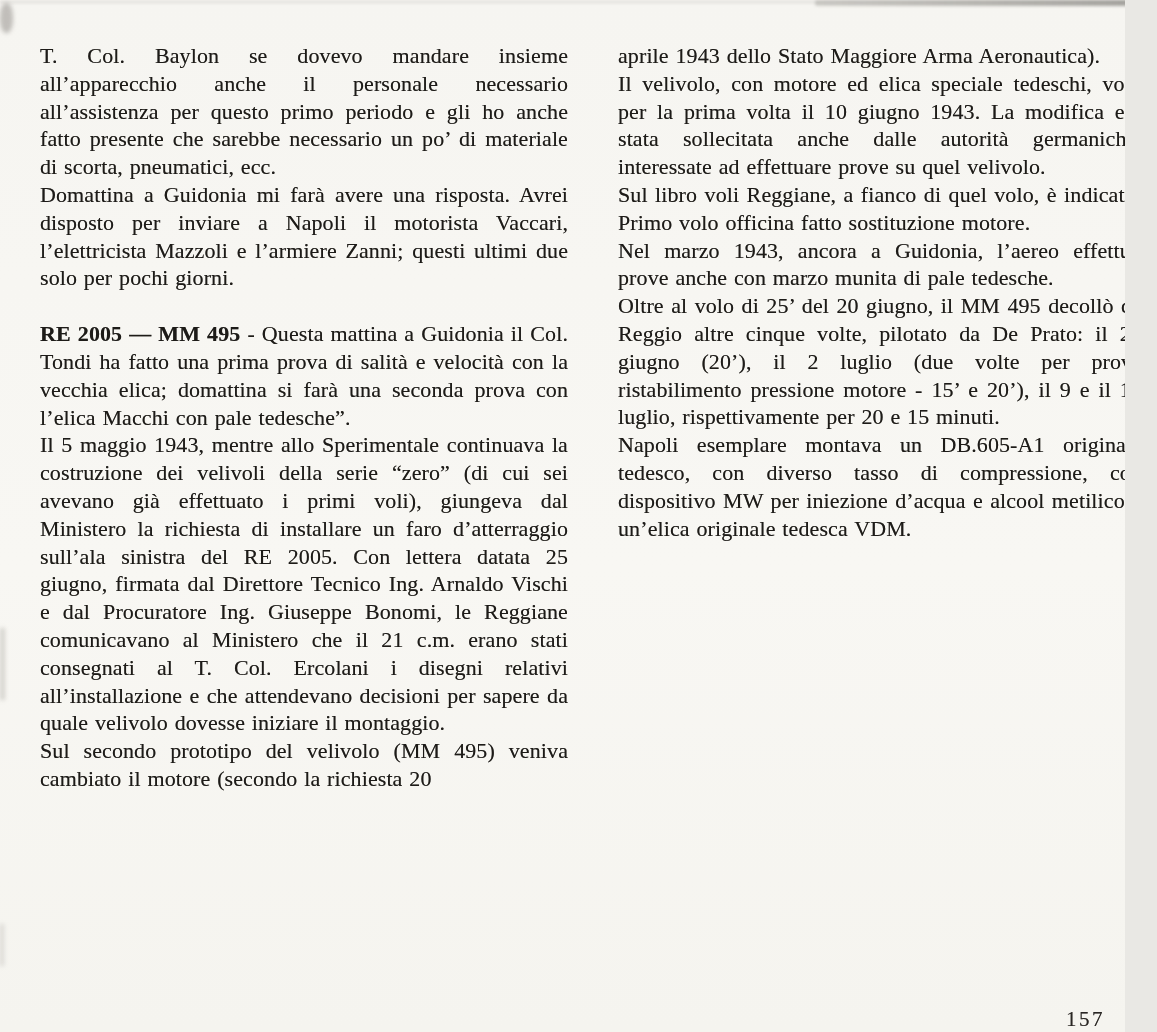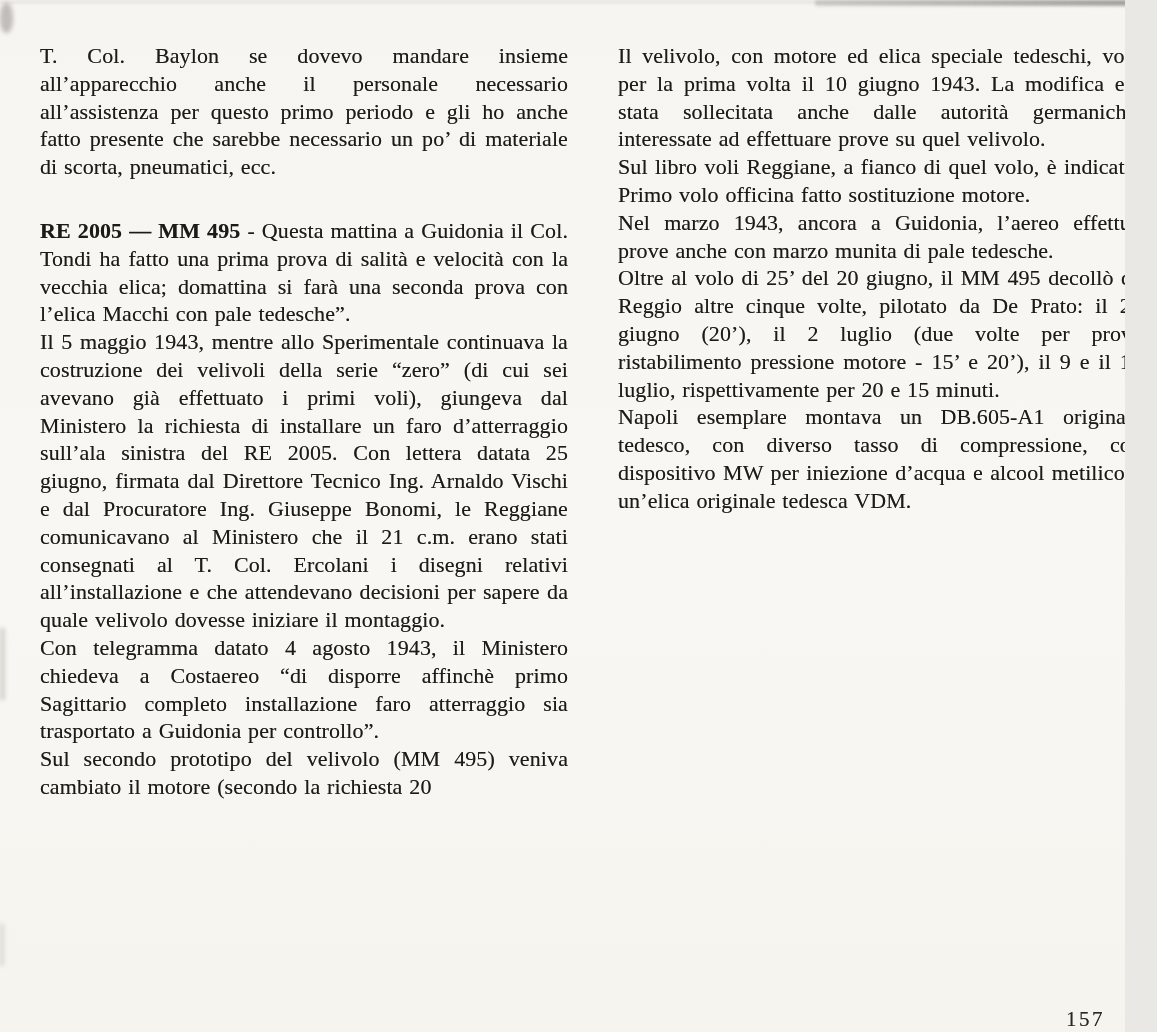--- a/index.html
+++ b/index.html
@@ -22,21 +22,21 @@
     text-align: justify;
     font-size: 22px;
     line-height: 27.8px;
     letter-spacing: 0.1px;
     word-spacing: 1.2px;
     text-shadow: 0 0 0.6px rgba(35, 32, 28, 0.55);
   }
   .col-left  { left: 40px;  width: 528px; }
   .col-right { left: 618px; width: 524px; }
   p.para { margin: 0; padding: 0; }
-  p.para.gap { margin-top: 36px; }
+  p.para.gap { margin-top: 28px; }
   p.para strong { font-weight: bold; }
   .page-number {
     position: absolute;
     left: 1066px;
     top: 1007px;
     font-size: 21px;
     letter-spacing: 2.5px;
     color: #2a2724;
     text-shadow: 0 0 0.6px rgba(35, 32, 28, 0.5);
   }
@@ -76,27 +76,28 @@
 <div class="page">
 
   <div class="artifact art-top-edge"></div>
   <div class="artifact art-top-right"></div>
   <div class="artifact art-top-left"></div>
   <div class="artifact art-left-mid"></div>
   <div class="artifact art-left-low"></div>
 
   <div class="column col-left">
       <p class="para">T. Col. Baylon se dovevo mandare insieme all’apparecchio anche il personale necessario all’assistenza per questo primo periodo e gli ho anche fatto presente che sarebbe necessario un po’ di materiale di scorta, pneumatici, ecc.</p>
+      <p class="para">Domattina a Guidonia mi farà avere una risposta. Avrei disposto per inviare a Napoli il motorista Vaccari, l’elettricista Mazzoli e l’armiere Zanni; questi ultimi due solo per pochi giorni.</p>
       <p class="para gap"><strong>RE 2005 — MM 495</strong> - Questa mattina a Guidonia il Col. Tondi ha fatto una prima prova di salità e velocità con la vecchia elica; domattina si farà una seconda prova con l’elica Macchi con pale tedesche”.</p>
       <p class="para">Il 5 maggio 1943, mentre allo Sperimentale continuava la costruzione dei velivoli della serie “zero” (di cui sei avevano già effettuato i primi voli), giungeva dal Ministero la richiesta di installare un faro d’atterraggio sull’ala sinistra del RE 2005. Con lettera datata 25 giugno, firmata dal Direttore Tecnico Ing. Arnaldo Vischi e dal Procuratore Ing. Giuseppe Bonomi, le Reggiane comunicavano al Ministero che il 21 c.m. erano stati consegnati al T. Col. Ercolani i disegni relativi all’installazione e che attendevano decisioni per sapere da quale velivolo dovesse iniziare il montaggio.</p>
-      <p class="para">Con telegramma datato 4 agosto 1943, il Ministero chiedeva a Costaereo “di disporre affinchè primo Sagittario completo installazione faro atterraggio sia trasportato a Guidonia per controllo”.</p>
       <p class="para">Sul secondo prototipo del velivolo (MM 495) veniva cambiato il motore (secondo la richiesta 20</p>
     </div>
 
   <div class="column col-right">
+      <p class="para">aprile 1943 dello Stato Maggiore Arma Aeronautica).</p>
       <p class="para">Il velivolo, con motore ed elica speciale tedeschi, volò per la prima volta il 10 giugno 1943. La modifica era stata sollecitata anche dalle autorità germaniche, interessate ad effettuare prove su quel velivolo.</p>
       <p class="para">Sul libro voli Reggiane, a fianco di quel volo, è indicato: Primo volo officina fatto sostituzione motore.</p>
       <p class="para">Nel marzo 1943, ancora a Guidonia, l’aereo effettuò prove anche con marzo munita di pale tedesche.</p>
       <p class="para">Oltre al volo di 25’ del 20 giugno, il MM 495 decollò da Reggio altre cinque volte, pilotato da De Prato: il 28 giugno (20’), il 2 luglio (due volte per prove ristabilimento pressione motore - 15’ e 20’), il 9 e il 12 luglio, rispettivamente per 20 e 15 minuti.</p>
       <p class="para">Napoli esemplare montava un DB.605-A1 originale tedesco, con diverso tasso di compressione, con dispositivo MW per iniezione d’acqua e alcool metilico e un’elica originale tedesca VDM.</p>
     </div>
 
   <div class="page-number">157</div>
 
 </div>

